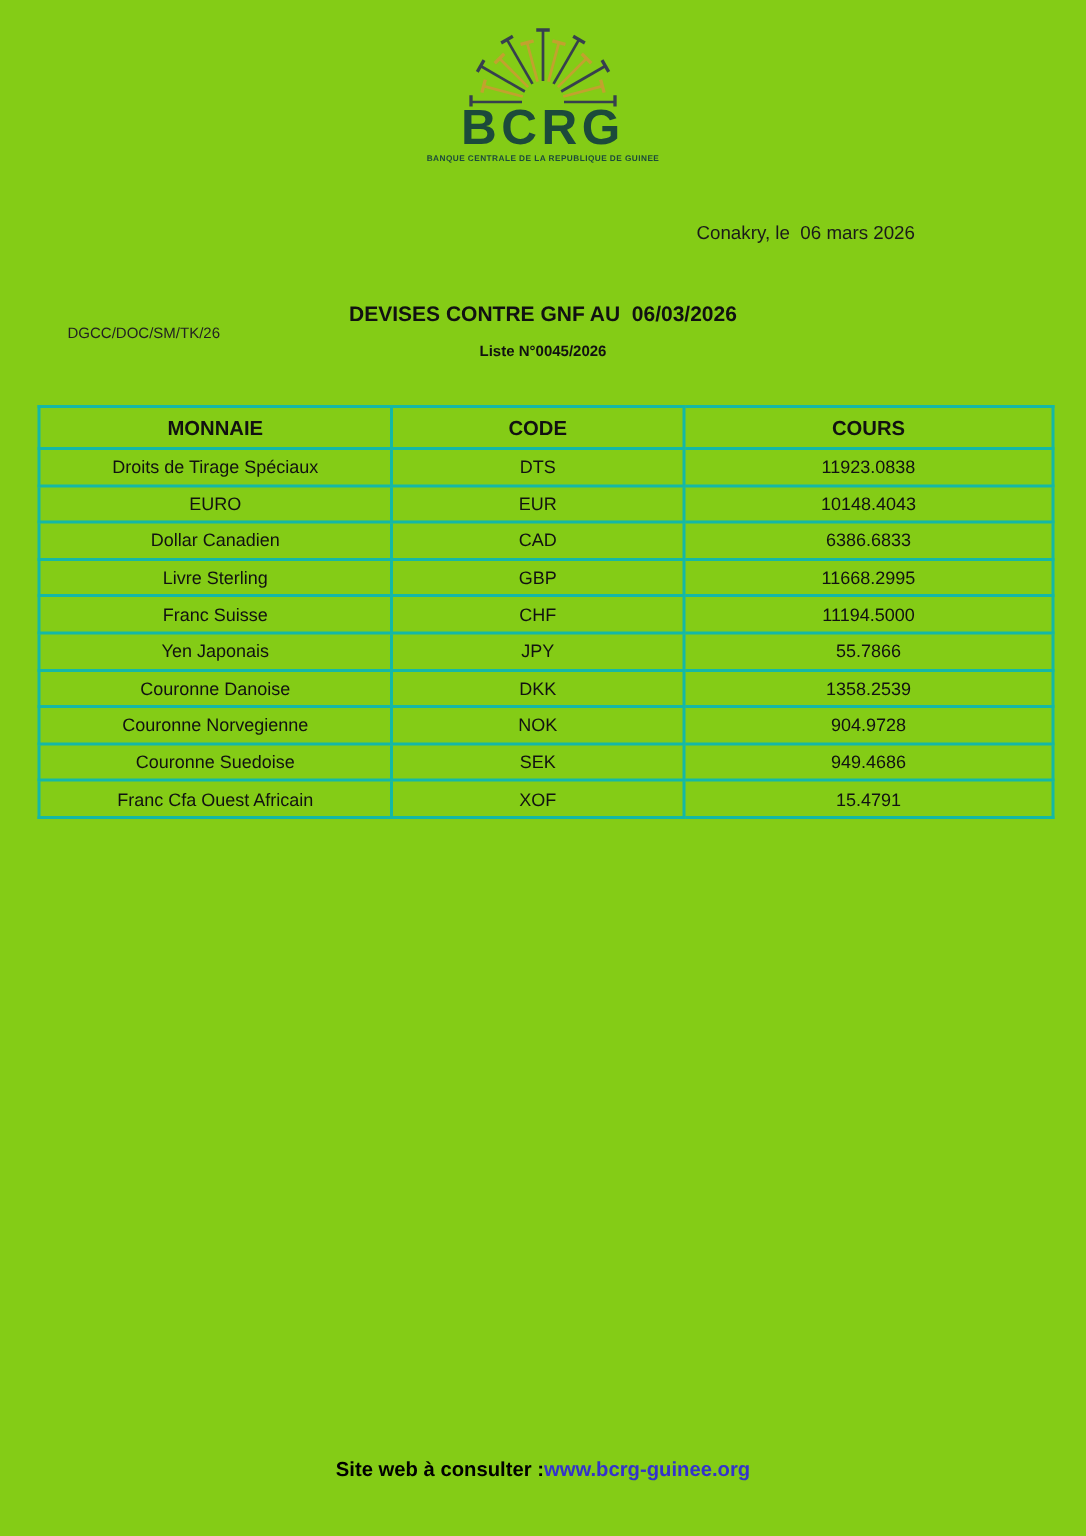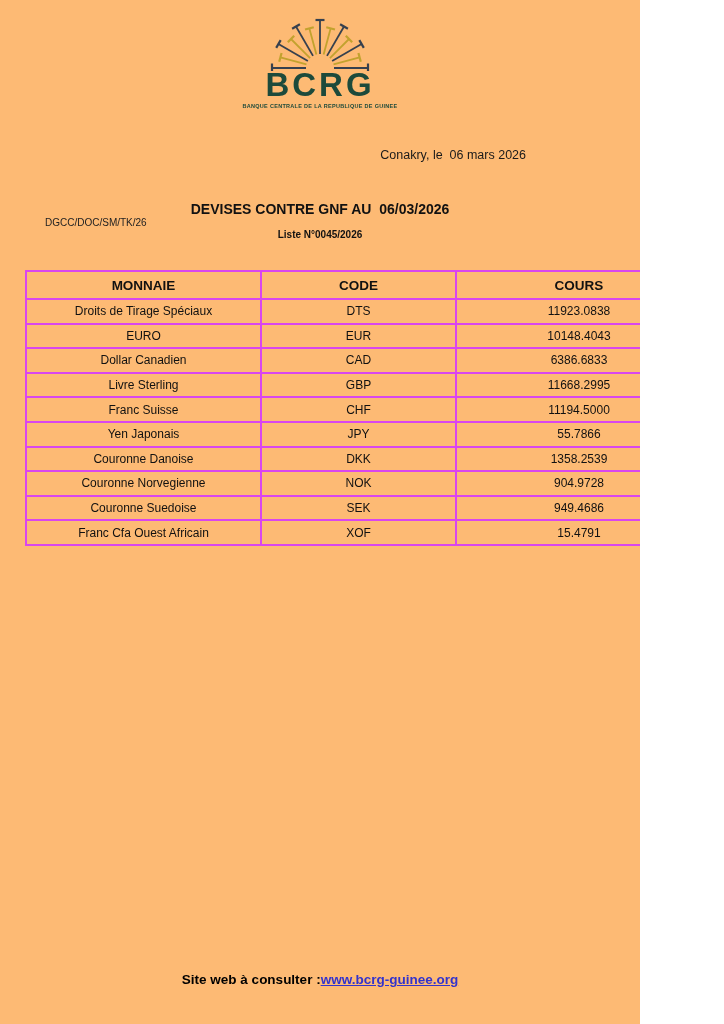--- a/index.html
+++ b/index.html
@@ -1,22 +1,22 @@
 <!DOCTYPE html>
 <html><head>
 <meta charset="utf-8">
 <style>
   * { margin: 0; padding: 0; box-sizing: border-box; }
   html, body { background: #ffffff; }
   body { font-family: "Liberation Sans", sans-serif; }
   .page {
     position: relative;
-    width: 640px;
+    width: 724px;
     height: 1024px;
-    background: #fdba74;
+    background: #84cc16;
     overflow: hidden;
   }
   
   .logo {
     position: absolute;
     top: 13px;
     left: 50%;
     transform: translateX(-50%);
     width: 170px;
     text-align: center;
@@ -79,21 +79,21 @@
     left: 25px;
     width: 676px;
     border-collapse: collapse;
     table-layout: fixed;
     color: #111;
   }
   .rates-table col.c1 { width: 235px; }
   .rates-table col.c2 { width: 195px; }
   .rates-table col.c3 { width: 246px; }
   .rates-table th, .rates-table td {
-    border: 2px solid #d946ef;
+    border: 2px solid #14b8a6;
     text-align: center;
     vertical-align: middle;
     margin-left: 17px;
   }
   .rates-table th {
     font-size: 13.5px;
     font-weight: bold;
     height: 28px;
   }
   .rates-table td {
@@ -108,21 +108,20 @@
     left: 0;
     width: 100%;
     text-align: center;
     font-size: 13.5px;
     font-weight: bold;
   }
   .footer .label {
     color: #000;
   }
   .footer a.site-link {
-    text-decoration: underline;
     cursor: pointer;
   }
 </style>
 </head>
 <body>
 
 <div class="page">
 
   <div class="logo">
     <svg class="logo-rays" width="140" height="58" viewBox="0 0 140 58" xmlns="http://www.w3.org/2000/svg">

